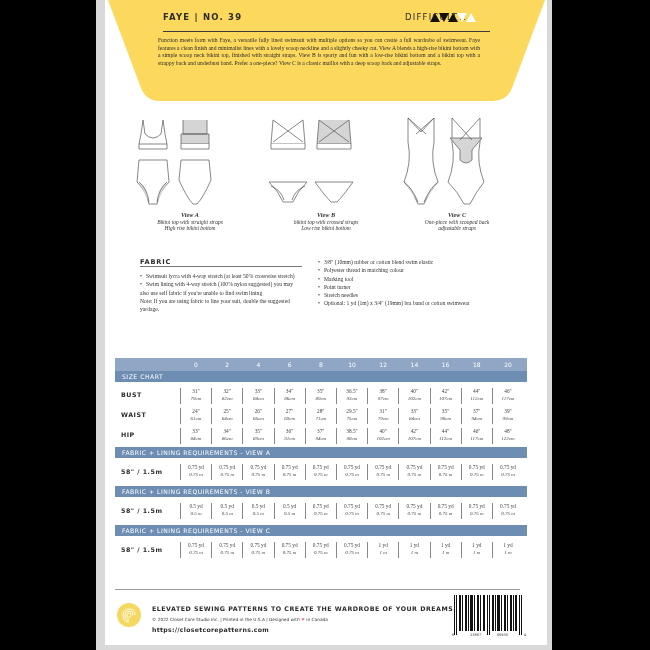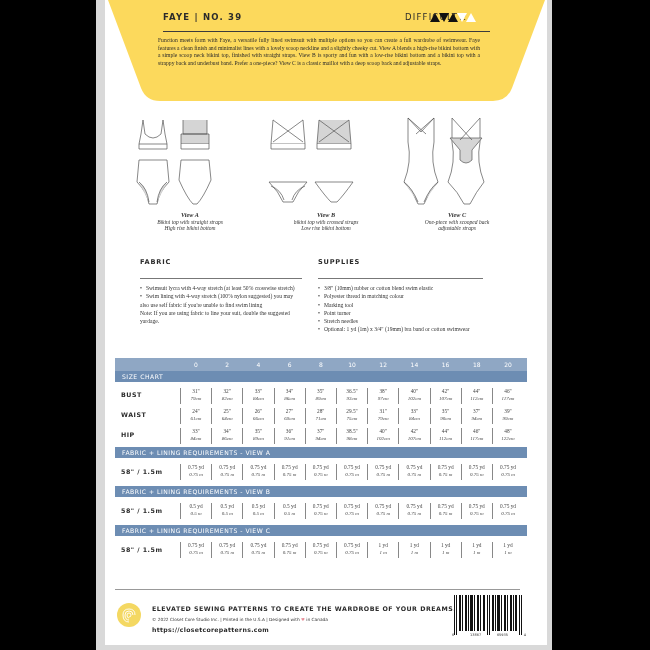--- a/index.html
+++ b/index.html
@@ -25,21 +25,21 @@
 
   
   .views { position: absolute; left: 0; top: 112px; width: 442px; height: 135px; }
   .view { position: absolute; top: 0; width: 130px; height: 135px; }
   .view svg { position: absolute; left: 0; top: 0; }
   .view-caption { position: absolute; left: 0; top: 100px; width: 130px; text-align: center; font-size: 5.5px; line-height: 6.6px; font-style: italic; color: #333; }
   .view-caption .vt { font-weight: bold; font-size: 6.2px; }
 
   
   .section { position: absolute; top: 258px; }
-  .sec-title { font-family: "DejaVu Sans", sans-serif; font-size: 6.6px; font-weight: bold; letter-spacing: 0.8px; color: #2b2b2b; padding-bottom: 12px; border-bottom: 1px solid #777; margin-bottom: 5px; }
+  .sec-title { font-family: "DejaVu Sans", sans-serif; font-size: 6.6px; font-weight: bold; letter-spacing: 0.8px; color: #2b2b2b; padding-bottom: 0; border-bottom: 1px solid #777; margin-bottom: 5px; }
   .sec-list { font-size: 5.6px; line-height: 8.3px; color: #333; list-style: none; }
   .sec-list li { padding-left: 0; }
   .sec-list li.bullet::before { content: "\2022"; margin-right: 4px; }
 
   
   .tbl { position: absolute; left: 10px; top: 358px; width: 412px; }
   .row-sizes { height: 13px; background: #8fa7c4; display: flex; align-items: center; }
   .bar-dark { height: 11px; background: #6d8db3; color: #fff; font-family: "DejaVu Sans", sans-serif; font-size: 6.1px; letter-spacing: 0.5px; line-height: 11px; padding-left: 7px; }
   .size-cell { position: absolute; text-align: center; width: 30px; color: #fff; font-family: "DejaVu Sans", sans-serif; font-size: 6px; }
   .meas-row { position: relative; height: 20px; }
@@ -149,21 +149,20 @@
   <div class="section" style="left:35px; width:162px;">
     <div class="sec-title">FABRIC</div>
     <ul class="sec-list">
       <li class="bullet">Swimsuit lycra with 4-way stretch (at least 50% crosswise stretch)</li>
       <li class="bullet">Swim lining with 4-way stretch (100% nylon suggested) you may also use self fabric if you're unable to find swim lining</li>
       <li>Note: If you are using fabric to line your suit, double the suggested yardage.</li>
     </ul>
   </div>
 
   <div class="section" style="left:213px; width:165px;">
-    <div class="sec-title">SUPPLIES</div>
     <ul class="sec-list">
       <li class="bullet">3/8" (10mm) rubber or cotton blend swim elastic</li>
       <li class="bullet">Polyester thread in matching colour</li>
       <li class="bullet">Marking tool</li>
       <li class="bullet">Point turner</li>
       <li class="bullet">Stretch needles</li>
       <li class="bullet">Optional: 1 yd (1m) x 3/4" (19mm) bra band or cotton swimwear</li>
     </ul>
   </div>
 

